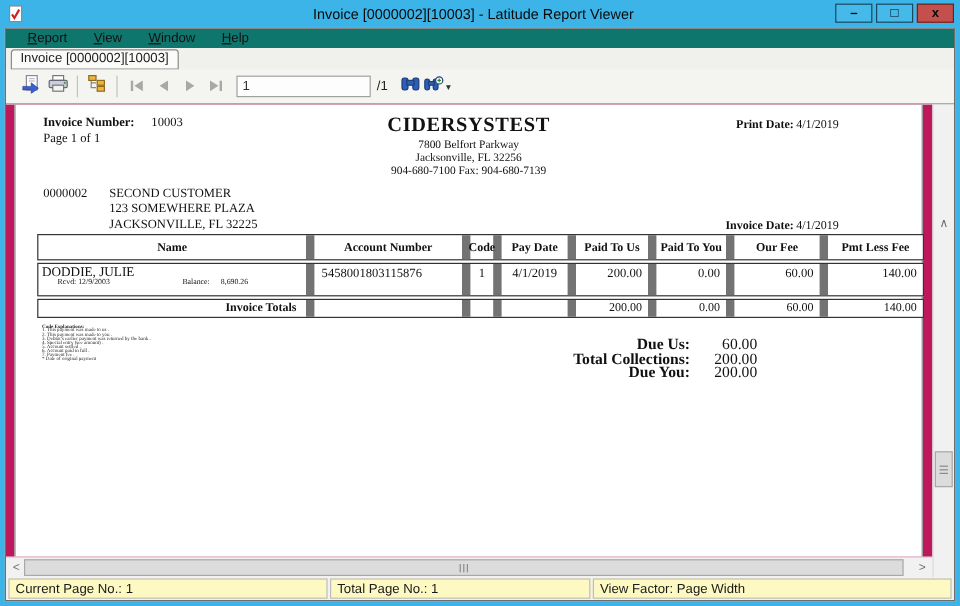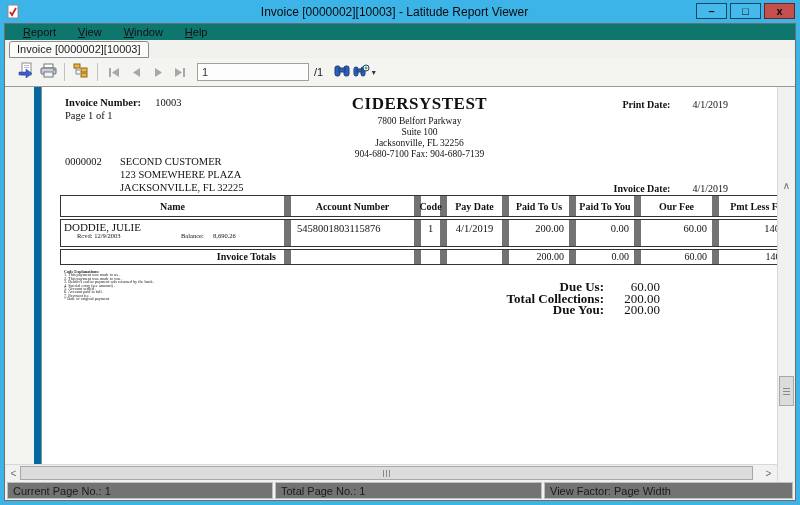--- a/index.html
+++ b/index.html
@@ -28,32 +28,32 @@
   .tbtn { width:22px; height:20px; display:flex; align-items:center; justify-content:center; }
   .tsep { width:1px; height:18px; background:#c2c2c2; margin:0 5px; }
   .nav { width:22px; height:20px; display:flex; align-items:center; justify-content:center; }
   .page-input { width:112px; height:18px; border:1px solid #a0a0a0; background:#fdfdfd; font-size:11px; padding-left:4px; margin:0 5px 0 6px; font-family:"Liberation Sans",sans-serif; color:#333; }
   .page-total { font-size:11px; color:#222; margin-right:8px; }
   .caret { font-size:8px; color:#333; margin-left:2px; }
 
   
   .main-row { flex:1; display:flex; overflow:hidden; }
   .left-col { flex:1; display:flex; flex-direction:column; overflow:hidden; }
-  .viewport { flex:1; background:#0369a1; position:relative; overflow:hidden;margin-left:29px; }
+  .viewport { flex:1; background:#be185d; position:relative; overflow:hidden; }
   .page { position:absolute; left:7px; top:0; width:757px; height:100%; background:#fff; border-left:1px solid #8a8a8a; border-right:1px solid #8a8a8a; font-family:"Liberation Serif", serif; color:#111; }
 
   .inv-num-block { position:absolute; left:23px; top:9px; font-size:10.5px; line-height:13px; }
   .inv-num-row b { font-weight:bold; }
   .inv-num-val { margin-left:14px; }
 
   .company-block { position:absolute; left:0; right:0; top:7px; text-align:center; }
   .company-name { font-size:17px; font-weight:bold; letter-spacing:0.5px; }
   .company-addr { font-size:9.5px; line-height:11px; margin-top:2px; }
 
-  .date-pair { position:absolute; right:69px; display:flex; gap:22px; font-size:10px; }
+  .date-pair { position:absolute; right:69px; display:flex; gap:2px; font-size:10px; }
   .date-pair .lbl { font-weight:bold; }
   .print-date { top:12px; }
   .invoice-date { top:96px;justify-content:flex-end; }
 
   .customer-block { position:absolute; left:23px; top:68px; display:flex; font-size:10.5px; line-height:13px; }
   .customer-id { width:55px; }
   .customer-lines { }
 
   
   .inv-table { position:absolute; left:18px; top:108px; width:739px; font-size:10.5px; }
@@ -88,22 +88,22 @@
   .hthumb { position:absolute; left:15px; right:24px; top:1px; bottom:1px; background:#dcdcdc; border:1px solid #a8a8a8; display:flex; align-items:center; justify-content:center; gap:2px; }
   .hthumb i { display:block; width:1px; height:7px; background:#8a8a8a; }
   .hscroll .scroll-arrow.right { position:absolute; right:0; }
   .vscroll { width:18px; background:#f1f1f1; border-left:1px solid #d9d9d9; display:flex; flex-direction:column; align-items:center; }
   .vtrack { flex:1; width:100%; position:relative; }
   .vthumb { position:absolute; left:1px; right:1px; top:92px; height:30px; background:#dcdcdc; border:1px solid #a8a8a8; display:flex; flex-direction:column; align-items:center; justify-content:center; gap:2px; }
   .vthumb i { display:block; height:1px; width:7px; background:#8a8a8a; }
 
   
   .statusbar { height:19px; background:#f2f2f0; display:flex; align-items:stretch; padding:1px 2px; gap:2px; }
-  .status-panel { border:1px solid #bdbdbd; font-size:11px; color:#1a1a1a; display:flex; align-items:center; padding-left:5px; background:#737373; }
-  .sp1 { width:266px; } .sp2 { width:267px; } .sp3 { flex:1; }
+  .status-panel { border:1px solid #bdbdbd; font-size:11px; color:#1a1a1a; display:flex; align-items:center; padding-left:5px; background:#fef9c3; }
+  .sp1 { width:266px; } .sp2 { width:217px; } .sp3 { flex:1; }
 </style>
 </head>
 <body>
 
 <div class="win">
 
   <div class="titlebar">
     <span class="app-icon">
       <svg width="14" height="16" viewBox="0 0 14 16">
         <rect x="2" y="1" width="10" height="13" fill="#ffffff" stroke="#8a8a8a"></rect>
@@ -216,21 +216,20 @@
               <div class="inv-num-row">
                 <b>Invoice Number:</b><span class="inv-num-val">10003</span>
               </div>
               <div>Page 1 of 1</div>
             </div>
 
             <div class="company-block">
               <div class="company-name">CIDERSYSTEST</div>
               <div class="company-addr">
                 <div>7800 Belfort Parkway</div>
-                <div>Suite 100</div>
                 <div>Jacksonville, FL  32256</div>
                 <div>904-680-7100   Fax: 904-680-7139</div>
               </div>
             </div>
 
             <div class="date-pair print-date">
               <span class="lbl">Print Date:</span>
               <span>4/1/2019</span>
             </div>
 

